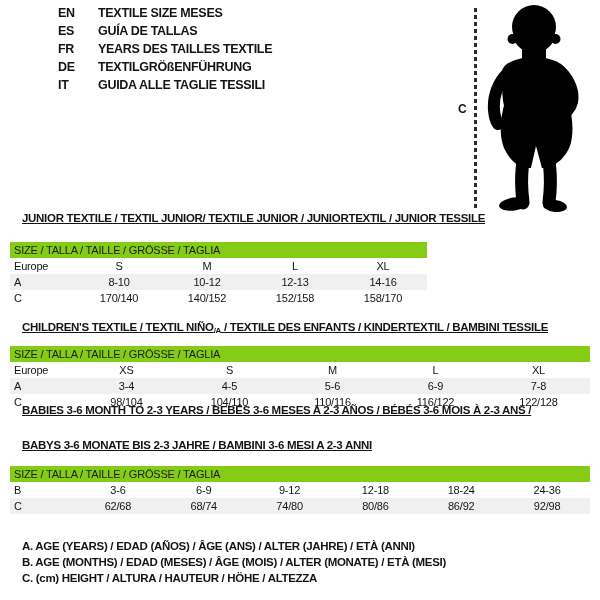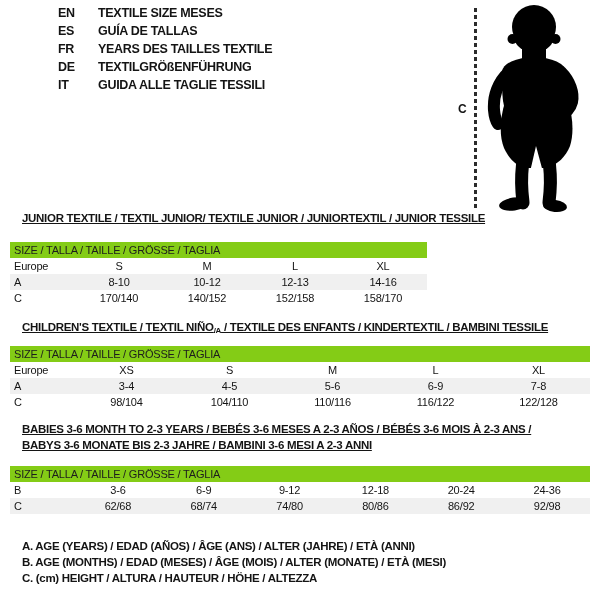--- a/index.html
+++ b/index.html
@@ -161,32 +161,32 @@
       <span class="cell lbl">C</span>
       <span class="cell">98/104</span>
       <span class="cell">104/110</span>
       <span class="cell">110/116</span>
       <span class="cell">116/122</span>
       <span class="cell">122/128</span>
     </div>
   </div>
 </div>
 
-<div class="tbl-title" style="top:423px;">BABIES 3-6 MONTH TO 2-3 YEARS / BEBÉS 3-6 MESES A 2-3 AÑOS / BÉBÉS 3-6 MOIS À 2-3 ANS /</div>
+<div class="tbl-title" style="top:404px;">BABIES 3-6 MONTH TO 2-3 YEARS / BEBÉS 3-6 MESES A 2-3 AÑOS / BÉBÉS 3-6 MOIS À 2-3 ANS /</div>
 <div class="tbl-title" style="top:439px;">BABYS 3-6 MONATE BIS 2-3 JAHRE / BAMBINI 3-6 MESI A 2-3 ANNI</div>
 <div class="tbl w-wide" style="top:466px;">
   <div class="tbl-head">SIZE / TALLA / TAILLE / GRÖSSE / TAGLIA</div>
   <div class="grid">
     <div class="grid-row">
       <span class="cell lbl">B</span>
       <span class="cell">3-6</span>
       <span class="cell">6-9</span>
       <span class="cell">9-12</span>
       <span class="cell">12-18</span>
-      <span class="cell">20-24</span>
+      <span class="cell">18-24</span>
       <span class="cell">24-36</span>
     </div>
     <div class="grid-row shade">
       <span class="cell lbl">C</span>
       <span class="cell">62/68</span>
       <span class="cell">68/74</span>
       <span class="cell">74/80</span>
       <span class="cell">80/86</span>
       <span class="cell">86/92</span>
       <span class="cell">92/98</span>

